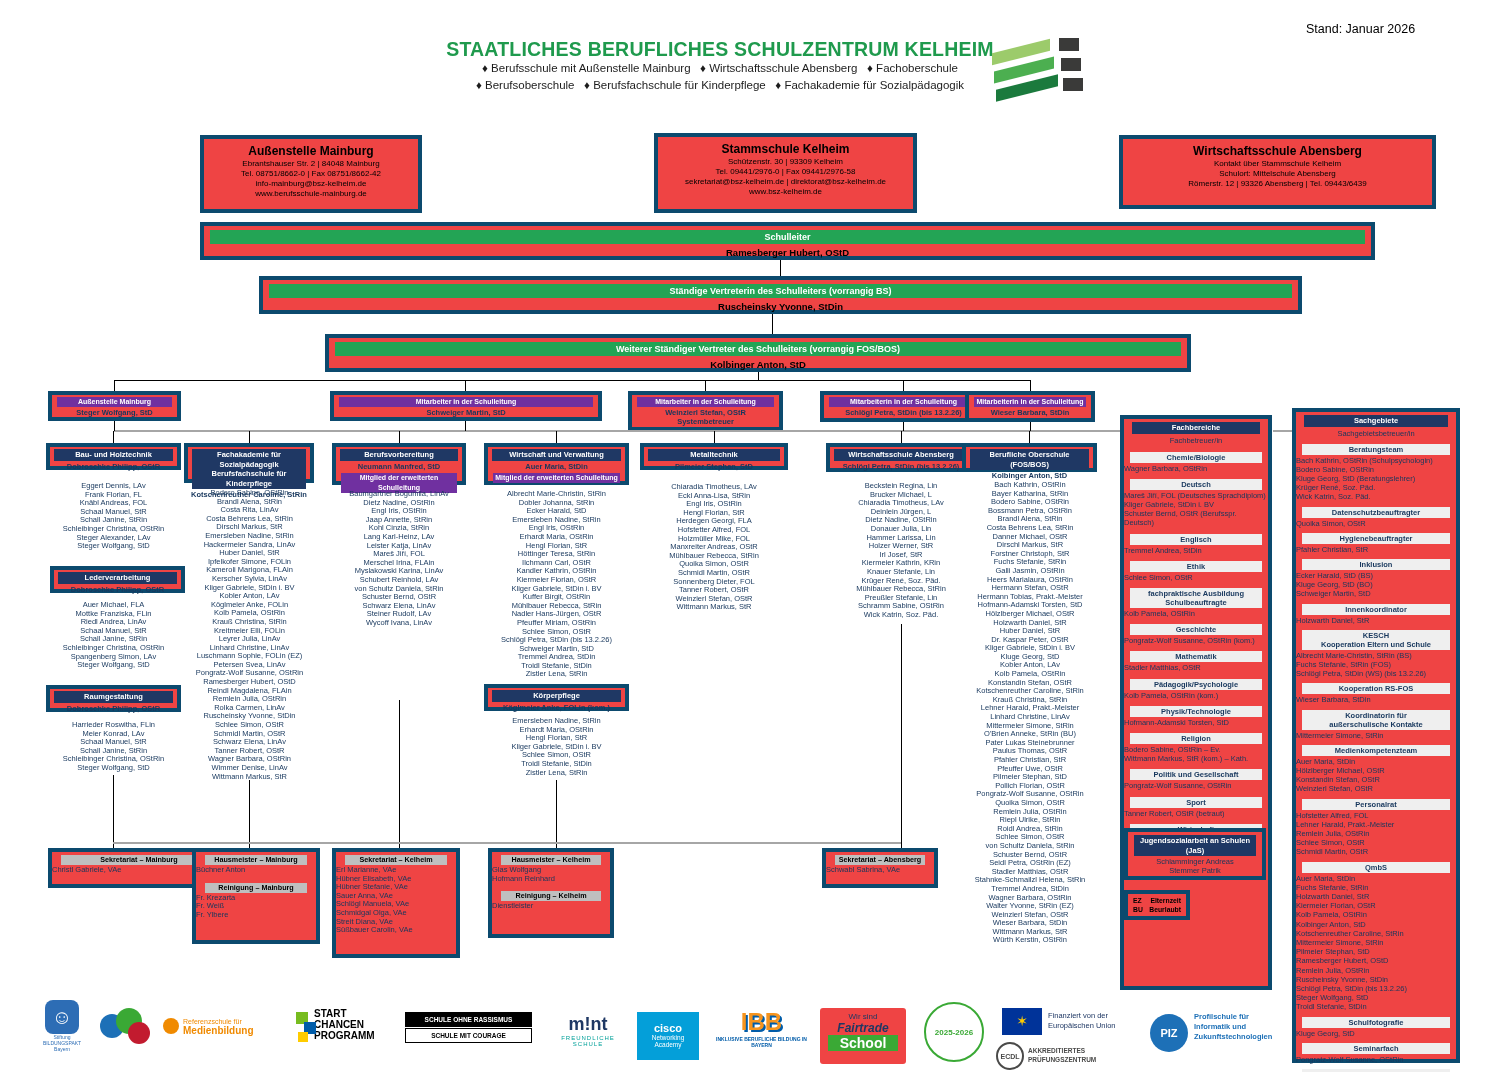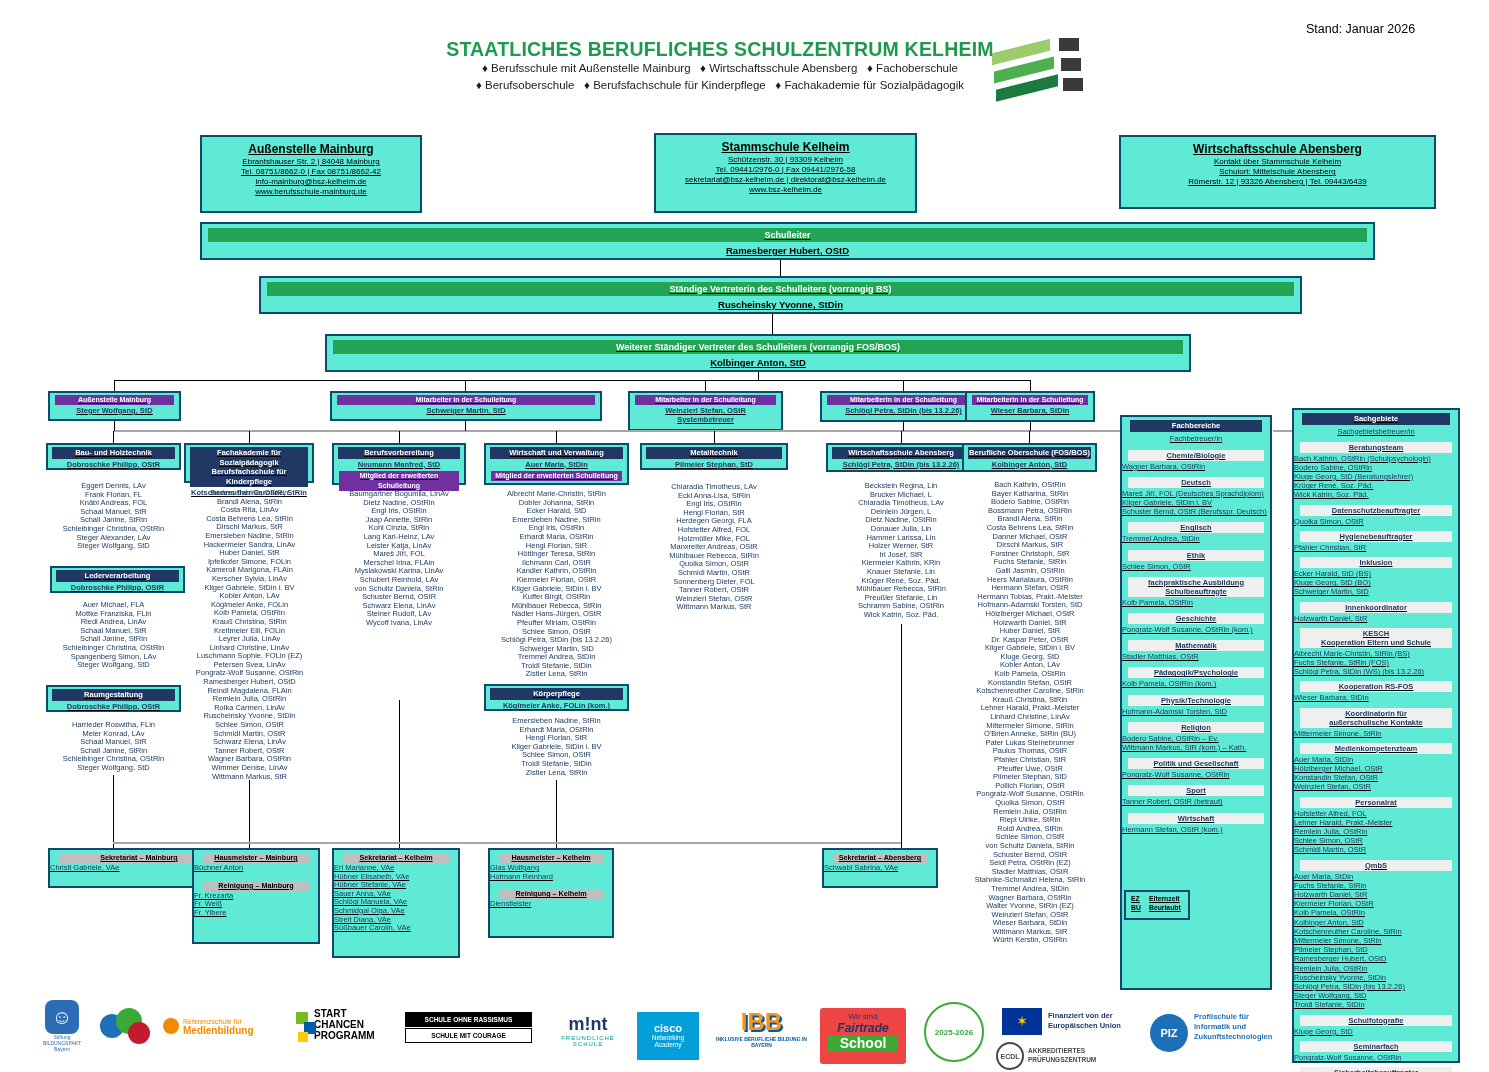--- a/index.html
+++ b/index.html
@@ -1,18 +1,18 @@
 <!DOCTYPE html>
 <html><head>
 <meta charset="utf-8">
 <style>
   html,body{margin:0;padding:0;background:#fff;font-family:"Liberation Sans",sans-serif;}
   #page{position:relative;width:1489px;height:1072px;background:#fff;overflow:hidden;}
   .abs{position:absolute;}
-  .box{position:absolute;border:2px solid #0c4a6e;background:#5eead4;box-sizing:border-box;text-decoration:underline;}
+  .box{position:absolute;border:4px solid #0c4a6e;background:#ef4444;box-sizing:border-box;}
   .vline,.hline{position:absolute;background:#000;}
   .vline{width:1px;}
   .hline{height:1px;}
   .hline.gray{background:#A6A6A6;height:2px;}
   .title{color:#1F9A4D;font-weight:bold;font-size:19.5px;text-align:center;letter-spacing:.2px;}
   .subt{color:#1c1c1c;font-size:11.5px;text-align:center;line-height:17px;}
   .stand{font-size:12.5px;color:#000;}
   .contact .t{font-weight:bold;font-size:12px;text-align:center;margin:5px 2px 1px;line-height:14px;}
   .contact .l{font-size:8px;text-align:center;line-height:10px;color:#000;}
   .bar-green{background:#23A455;color:#fff;font-weight:bold;font-size:9px;line-height:14px;text-align:center;margin:4px 6px 2px;}
@@ -433,20 +433,27 @@
         <div class="nm">Wittmann Markus, StR (kom.) – Kath.</div>
         <div class="sec-t">Politik und Gesellschaft</div>
         <div class="nm">Pongratz-Wolf Susanne, OStRin</div>
         <div class="sec-t">Sport</div>
         <div class="nm">Tanner Robert, OStR (betraut)</div>
         <div class="sec-t">Wirtschaft</div>
         <div class="nm">Hermann Stefan, OStR (kom.)</div>
       </div>
   </div>
 
+  <div class="box" style="left:1124px;top:828px;width:142px;height:52px;">
+    <div class="bar-navy" style="margin:3px 6px 2px;">Jugendsozialarbeit an Schulen (JaS)</div>
+    <div class="names" style="position:static;text-align:center;">
+        <div class="nm">Schlamminger Andreas</div>
+        <div class="nm">Stemmer Patrik</div>
+      </div>
+  </div>
   <div class="box" style="left:1124px;top:890px;width:66px;height:30px;padding-top:2px;">
       <div class="lg-row">
         <span class="lg-abbr">EZ</span>
         <span>Elternzeit</span>
       </div>
       <div class="lg-row">
         <span class="lg-abbr">BU</span>
         <span>Beurlaubt</span>
       </div>
     </div>
@@ -593,21 +600,21 @@
     <div style="font-size:5px;color:#005CA9;font-weight:bold;">INKLUSIVE BERUFLICHE BILDUNG IN BAYERN</div>
   </div>
   <div class="logo" style="left:820px;top:1008px;width:86px;height:56px;background:#ef4444;text-align:center;border-radius:3px;">
     <div style="font-size:8px;color:#1F3864;padding-top:4px;">Wir sind</div>
     <div style="font-size:12px;font-weight:bold;font-style:italic;color:#1F3864;">Fairtrade</div>
     <div style="font-size:14px;font-weight:bold;color:#fff;background:#3AA935;display:inline-block;padding:0 12px;">School</div>
   </div>
   <div class="logo circ" style="left:924px;top:1002px;width:56px;height:56px;border:2px solid #3AA935;color:#3AA935;font-size:8px;font-weight:bold;">2025-2026</div>
   <div class="logo" style="left:1002px;top:1008px;width:145px;height:30px;">
     <span class="abs" style="left:0;top:0;width:40px;height:27px;background:#003399;color:#FFCC00;font-size:14px;text-align:center;line-height:27px;">✶</span>
-    <div class="cap" style="margin-left:46px;text-align:left;font-size:7.5px;font-weight:bold;color:#1F3864;line-height:10px;padding-top:3px;">Finanziert von der
+    <div class="cap" style="margin-left:46px;text-align:left;font-size:7.5px;font-weight:normal;color:#1F3864;line-height:10px;padding-top:3px;">Finanziert von der
 Europäischen Union</div>
   </div>
   <div class="logo" style="left:996px;top:1042px;width:150px;height:26px;">
     <span class="abs circ" style="left:0;top:0;width:24px;height:24px;border:2px solid #4A4A49;color:#4A4A49;font-size:7px;font-weight:bold;">ECDL</span>
     <div class="cap" style="margin-left:32px;text-align:left;font-size:6.5px;font-weight:bold;color:#4A4A49;line-height:9px;padding-top:4px;">AKKREDITIERTES
 PRÜFUNGSZENTRUM</div>
   </div>
   <div class="logo" style="left:1150px;top:1012px;width:145px;height:48px;">
     <span class="abs circ" style="left:0;top:2px;width:38px;height:38px;background:#1D70B7;color:#fff;font-size:11px;font-weight:bold;">PIZ</span>
     <div class="cap" style="margin-left:44px;text-align:left;font-size:7.5px;font-weight:bold;color:#1D70B7;line-height:10px;">Profilschule für

